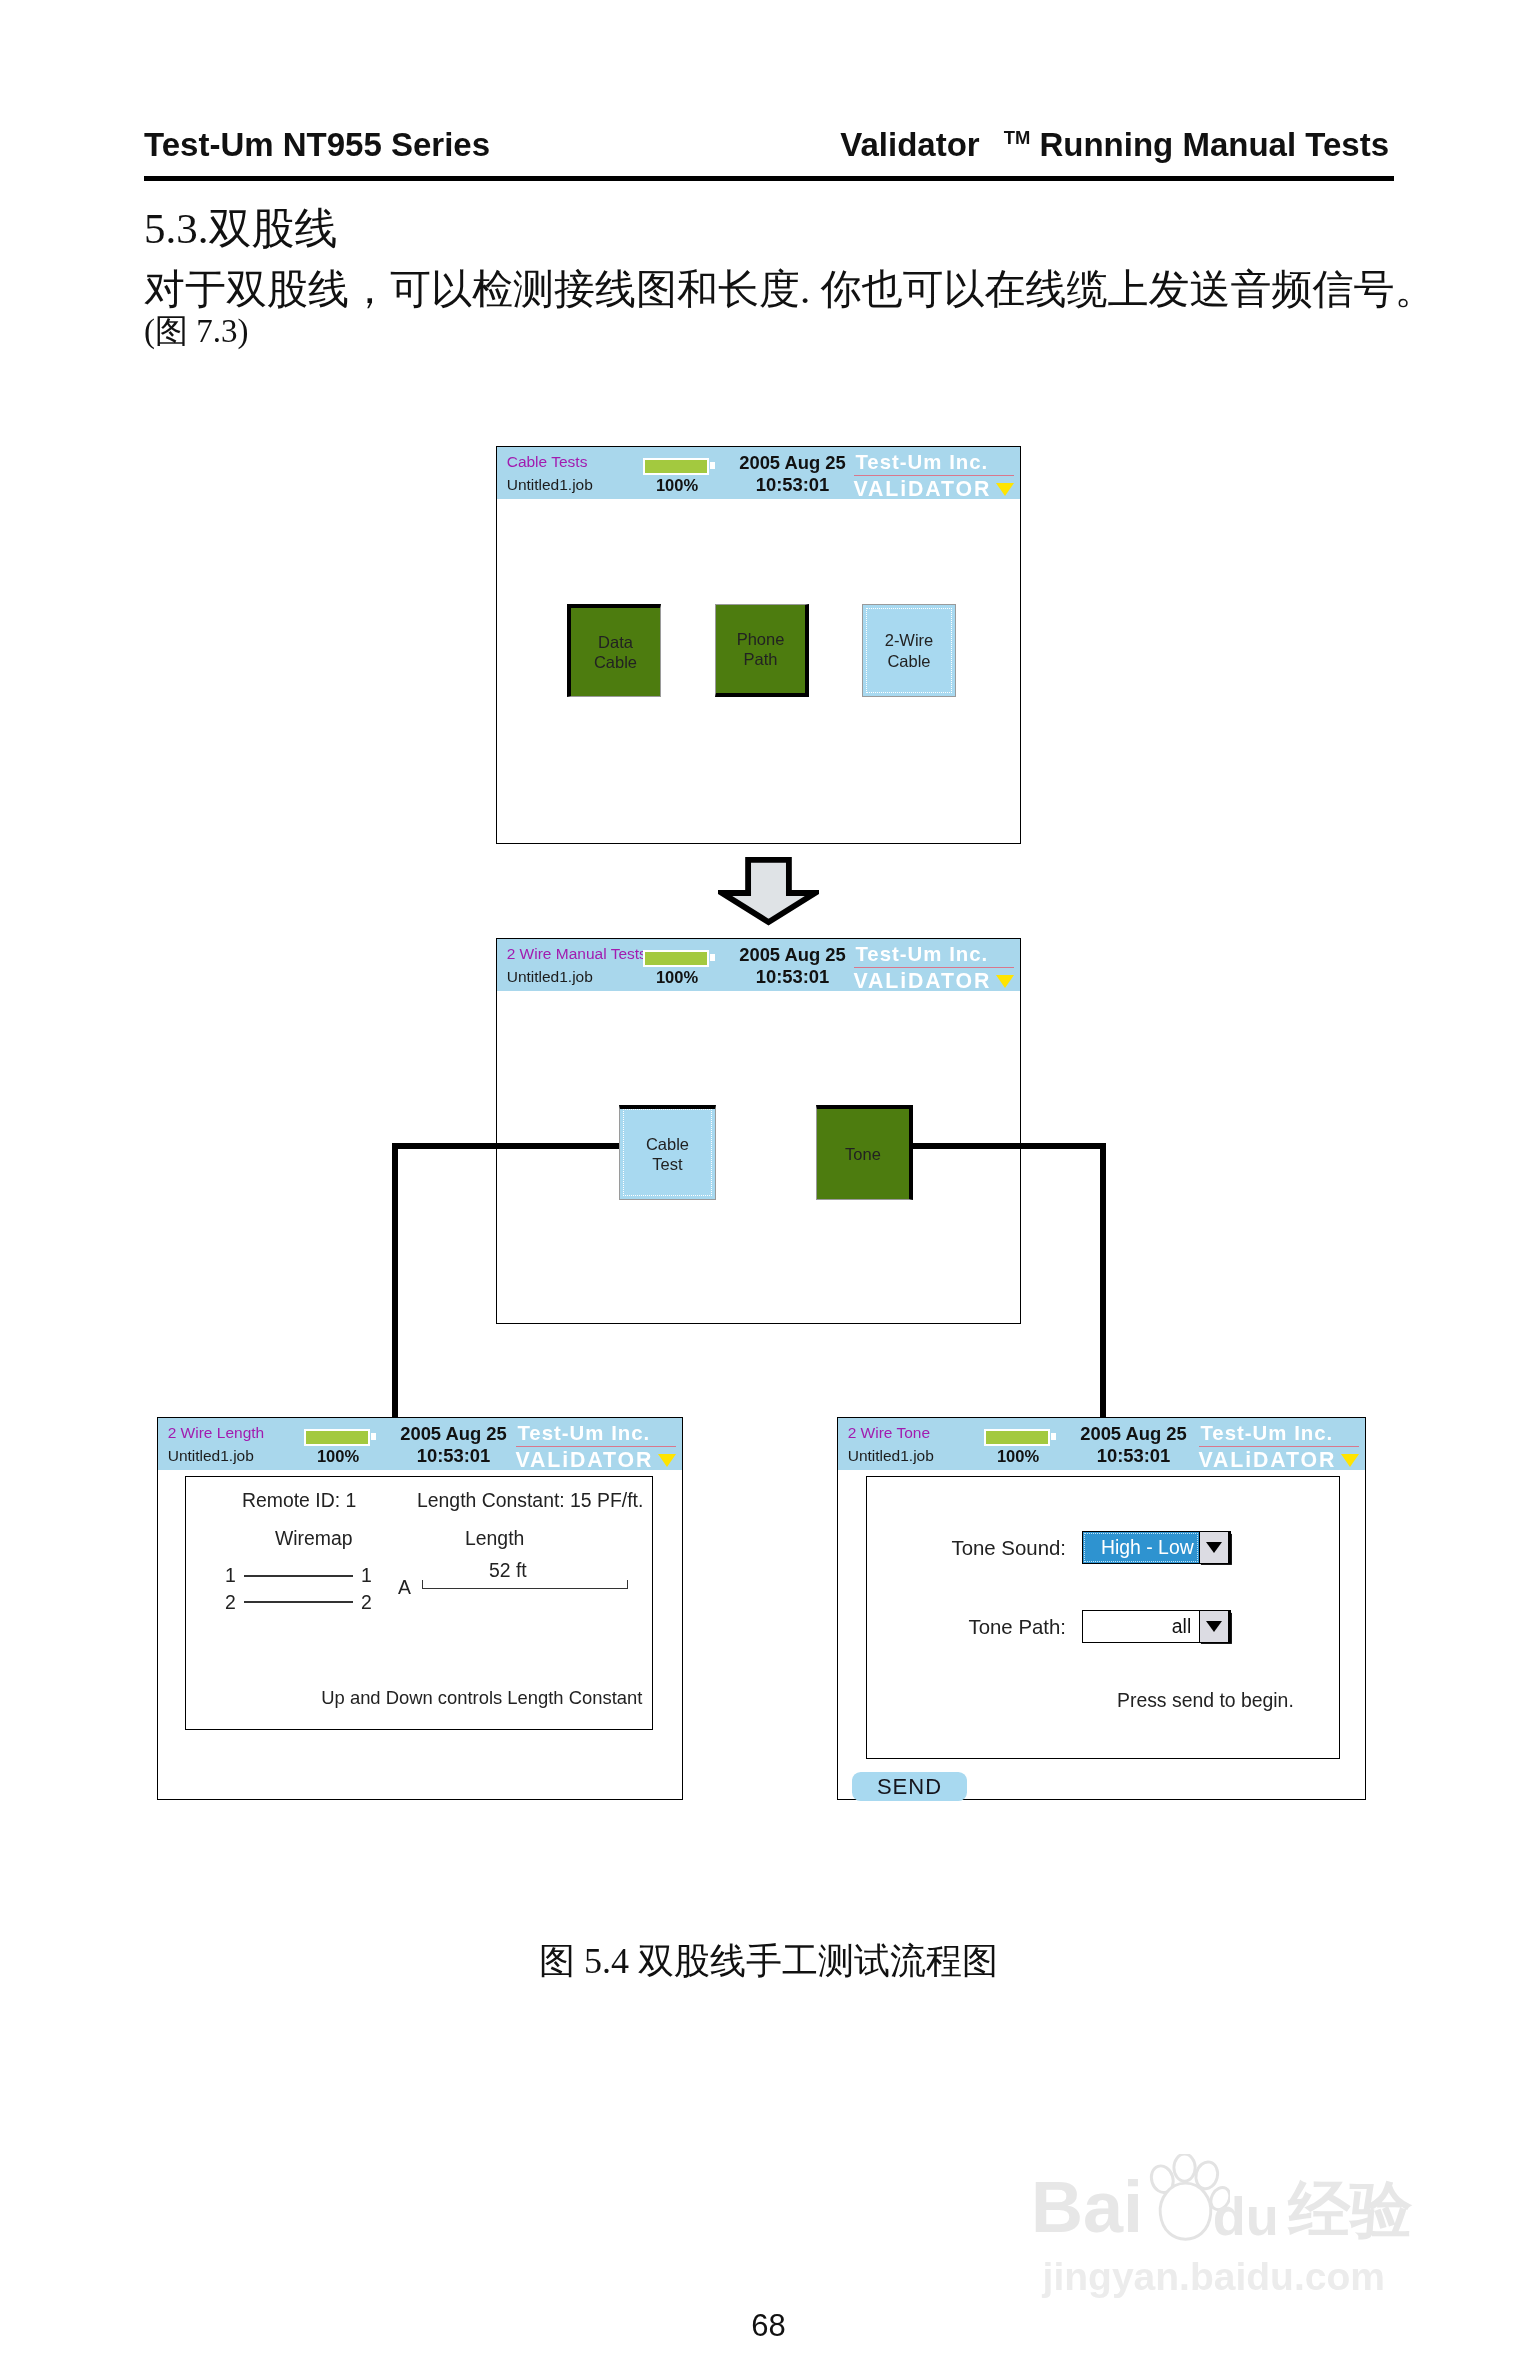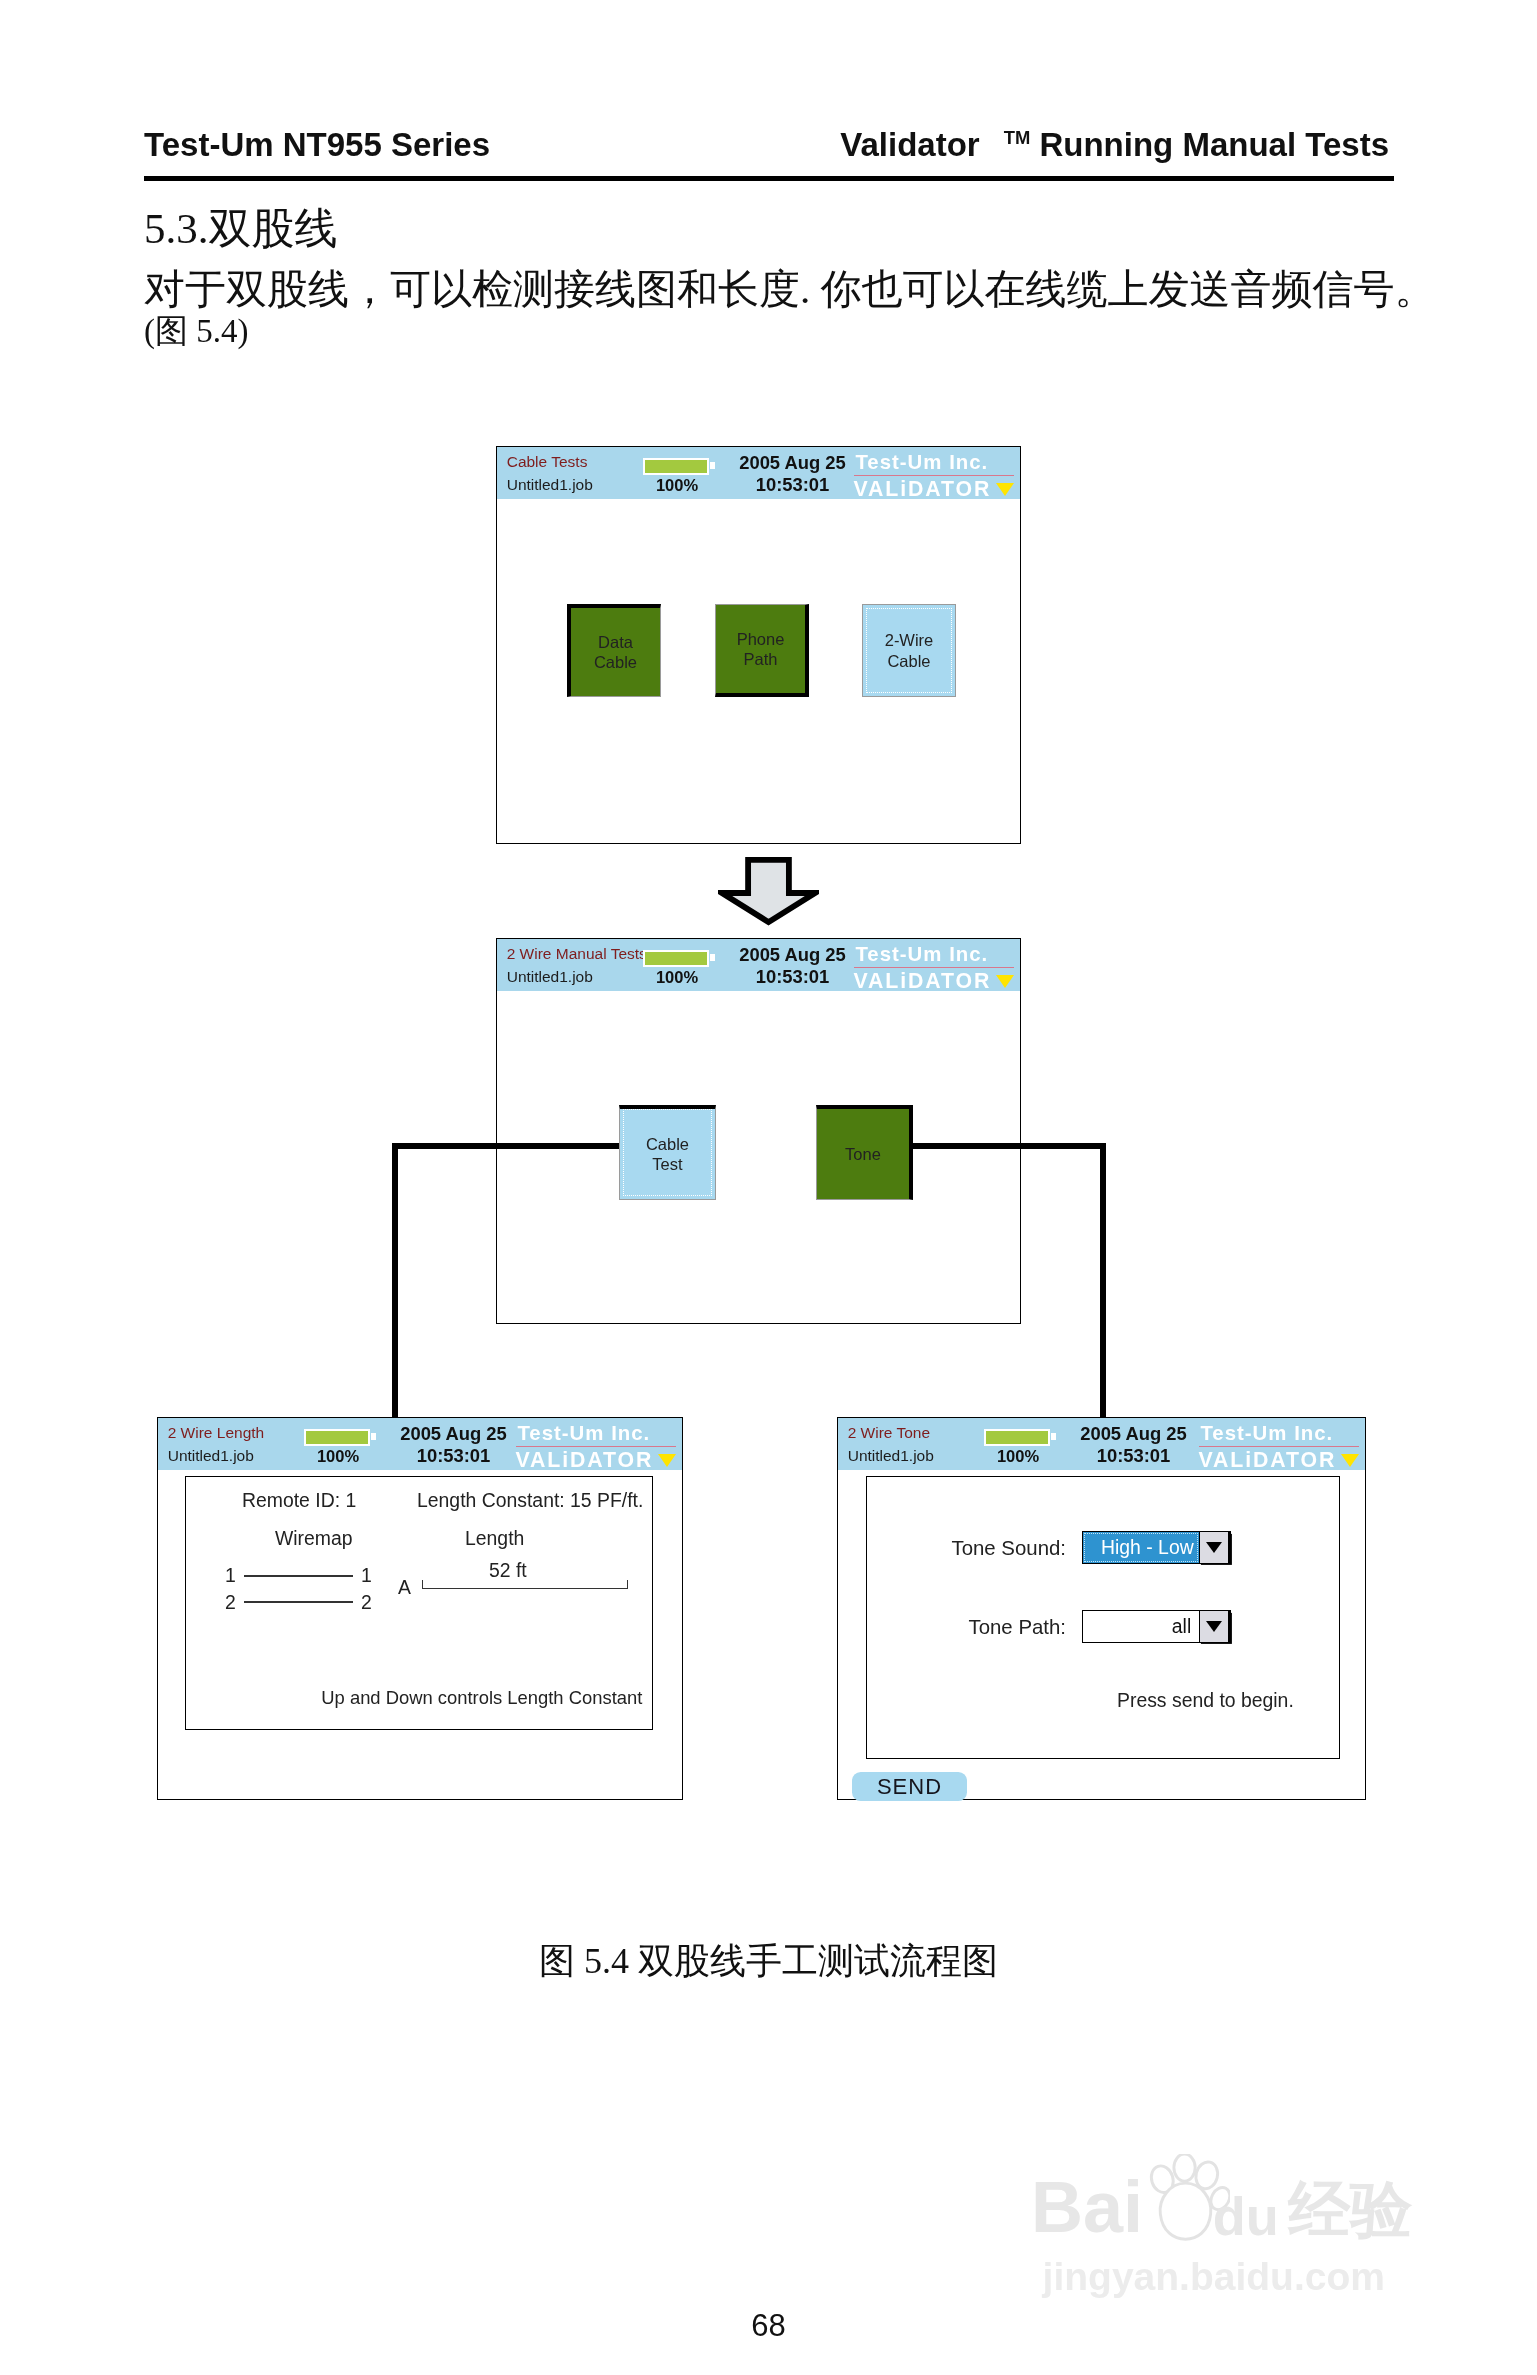--- a/index.html
+++ b/index.html
@@ -13,21 +13,21 @@
   .doc-rule{left:144px;top:176px;width:1250px;height:4.9px;background:#000;}
 
   
   .sec-title{left:144px;top:200px;font-size:43px;font-family:"Liberation Serif","DejaVu Serif",serif;}
   .body-line1{left:144px;top:262px;font-size:41px;font-family:"Liberation Serif","DejaVu Serif",serif;}
   .body-line2{left:144px;top:309px;font-size:33px;font-family:"Liberation Serif","DejaVu Serif",serif;}
 
   
   .screen{border:1.9px solid #000;background:#fff;box-sizing:border-box;}
   .statusbar{position:absolute;left:0;top:0;right:0;height:52px;background:#a9d7ec;}
-  .sb-title{position:absolute;left:9.7px;top:5.8px;font-size:15.5px;color:#7f1d1d;white-space:nowrap;}
+  .sb-title{position:absolute;left:9.7px;top:5.8px;font-size:15.5px;color:#a21caf;white-space:nowrap;}
   .sb-job{position:absolute;left:9.7px;top:29px;font-size:15.5px;color:#1c1c1c;white-space:nowrap;}
   .battery{position:absolute;left:146px;top:10.7px;width:62px;height:13.6px;background:#a3c93f;border:2.9px solid #fff;}
   .battery::after{content:"";position:absolute;right:-7.8px;top:1.9px;width:4.9px;height:7.8px;background:#fff;}
   .sb-pct{position:absolute;left:142px;top:29px;width:76px;text-align:center;font-size:16.5px;font-weight:bold;}
   .sb-dt{position:absolute;left:241px;top:4.9px;width:109px;text-align:center;font-weight:bold;font-size:18.4px;line-height:22px;white-space:nowrap;}
   .sb-brand{position:absolute;right:5.8px;top:3.9px;text-align:left;}
   .sb-brand1{font-size:20.4px;font-weight:bold;color:#fff;letter-spacing:1px;border-bottom:1.9px solid #d9778c;padding:0 1.9px 1px 1.9px;white-space:nowrap;}
   .sb-brand2{font-size:21.3px;font-weight:bold;color:#fff;letter-spacing:1.9px;white-space:nowrap;margin-top:1px;display:flex;align-items:center;gap:4.9px;}
   .tri-yellow{width:0;height:0;border-left:9.7px solid transparent;border-right:9.7px solid transparent;border-top:13.6px solid #ffe400;display:inline-block;}
 
@@ -75,21 +75,21 @@
 </style>
 </head>
 <body>
 
 <div class="abs doc-header-left">Test-Um NT955 Series</div>
 <div class="abs doc-header-right"><span>Validator</span><sup>TM</sup><span> Running Manual Tests</span></div>
 <div class="abs doc-rule"></div>
 
 <div class="abs sec-title">5.3.双股线</div>
 <div class="abs body-line1">对于双股线，可以检测接线图和长度. 你也可以在线缆上发送音频信号。</div>
-<div class="abs body-line2">(图  5.4)</div>
+<div class="abs body-line2">(图  7.3)</div>
 
 <div class="abs screen" style="left:496px;top:446px;width:525px;height:398px;">
   <div class="statusbar">
     <div class="sb-title">Cable Tests</div>
     <div class="sb-job">Untitled1.job</div>
     <div class="battery"></div>
     <div class="sb-pct">100%</div>
     <div class="sb-dt">
         <div>2005 Aug 25</div>
         <div>10:53:01</div>

